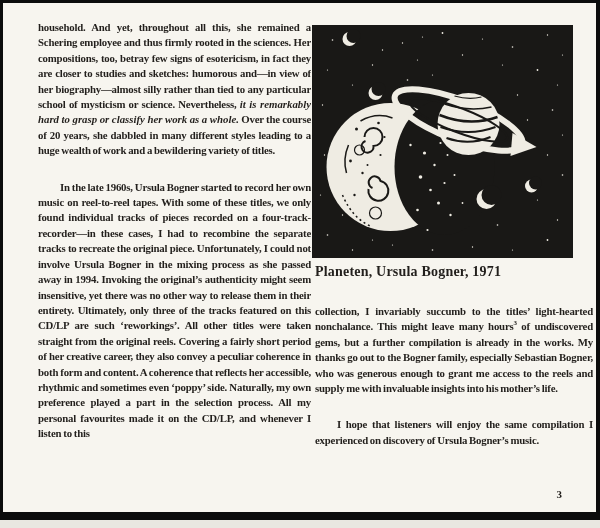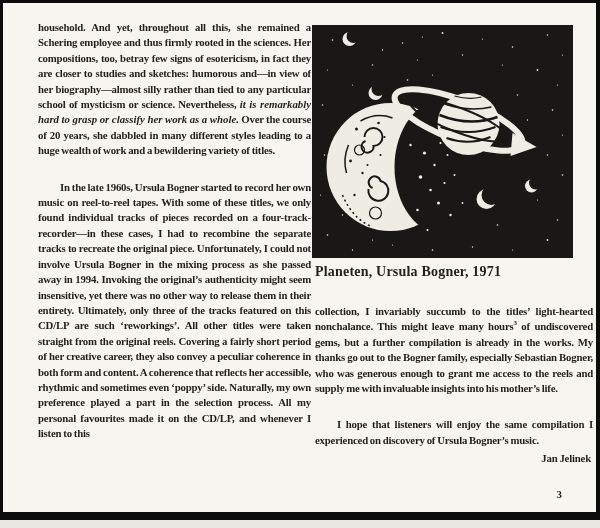--- a/index.html
+++ b/index.html
@@ -176,18 +176,17 @@
           <circle cx="223" cy="158" r="6.5" fill="#191816"></circle>
       </g>
     </svg>
   </div>
 
   <div class="caption">Planeten, Ursula Bogner, 1971</div>
 
   <div class="right-col textcol">
     <p class="para"><span>collection, I invariably succumb to the titles’ light-hearted nonchalance. This might leave many hours</span><sup>3</sup><span> of undiscovered gems, but a further compilation is already in the works. My thanks go out to the Bogner family, especially Sebastian Bogner, who was generous enough to grant me access to the reels and supply me with invaluable insights into his mother’s life.</span></p>
     <p class="para indent gap">I hope that listeners will enjoy the same compilation I experienced on discovery of Ursula Bogner’s music.</p>
-    <div class="signature">Jan Jelinek</div>
   </div>
 
   <div class="page-number">3</div>
 
 </div>
 
 </body></html>

